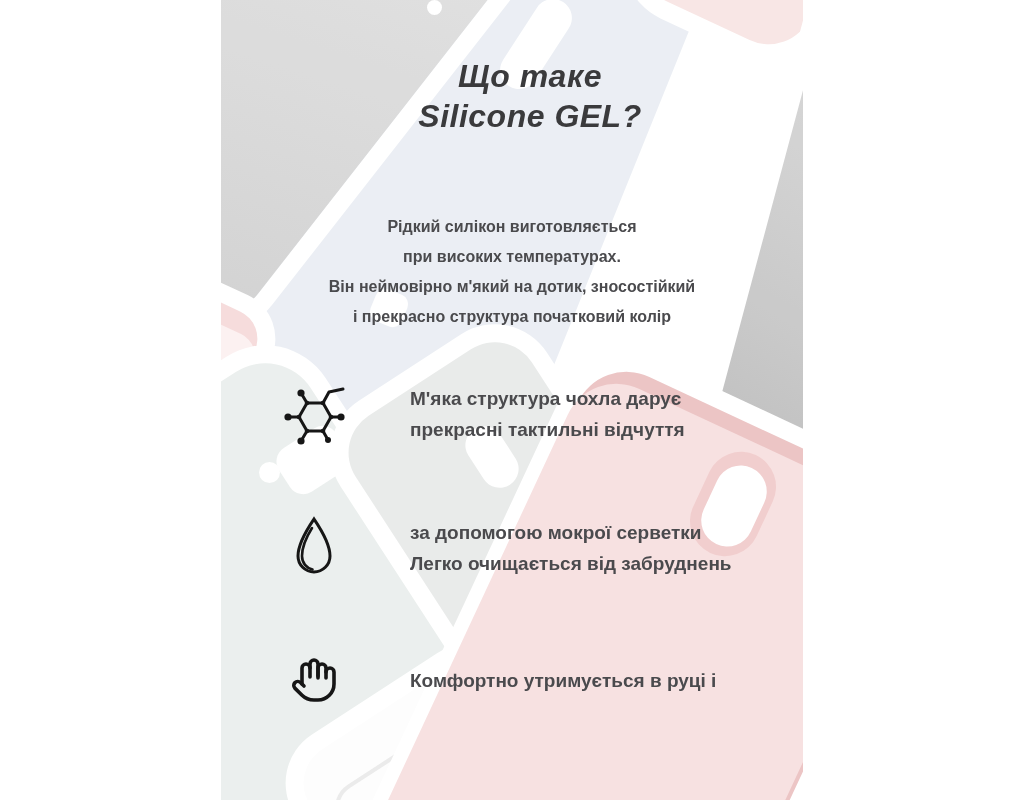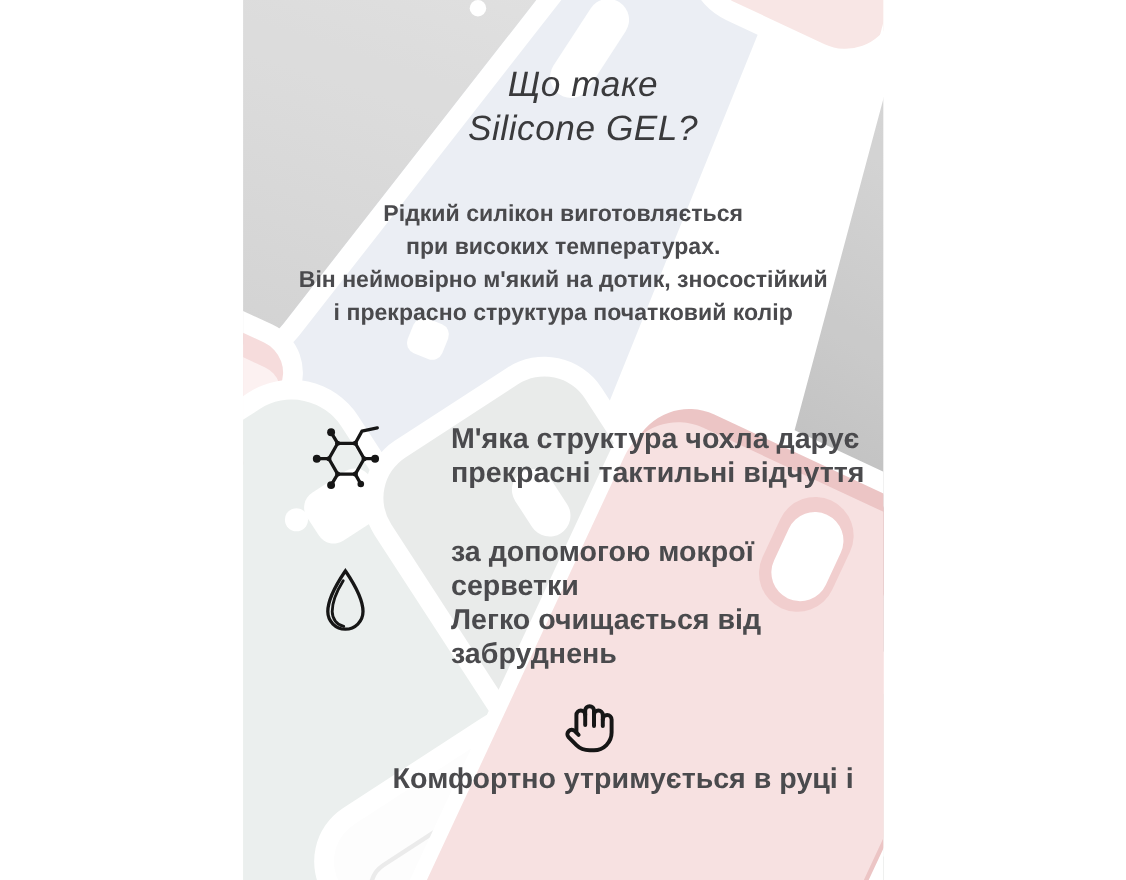--- a/index.html
+++ b/index.html
@@ -43,34 +43,34 @@
   .case-pink-body { left:230px; top:415px; width:360px; height:580px; border-radius:54px; transform:rotate(25deg); background:#f7dede; box-shadow:none; }
   .pink-pill-ring { left:477px; top:450px; width:70px; height:108px; border-radius:35px; transform:rotate(25deg); background:#f0c9c9; }
   .pink-pill      { left:487px; top:464px; width:52px; height:84px; border-radius:26px; transform:rotate(25deg); }
 
   .veil { position:absolute; inset:0; background:rgba(255,255,255,0.10); }
 
   
   .content { position:absolute; inset:0; z-index:2; }
 
   .title { position:absolute; top:56px; left:0; width:100%; text-align:center;
-           font-size:32px; line-height:40px; font-weight:400; font-style:italic;
+           font-size:32px; line-height:40px; font-weight:700; font-style:italic;
            letter-spacing:.5px; color:#3a3a3c;padding-left:36px; }
   .title .ln { display:block; }
 
-  .intro { position:absolute; top:180px; left:0; width:100%; text-align:center;
-           font-size:21px; line-height:30px; font-weight:600; color:#4a4a4d; }
+  .intro { position:absolute; top:212px; left:0; width:100%; text-align:center;
+           font-size:16px; line-height:30px; font-weight:600; color:#4a4a4d; }
   .intro .ln { display:block; }
 
   .feat { position:absolute; left:58px; right:10px; display:flex; align-items:center; }
   .feat-1 { top:374px; height:80px; }
   .feat-2 { top:512px; height:72px; }
-  .feat-3 { top:632px; height:68px;flex-direction:column; }
+  .feat-3 { top:646px; height:68px; }
   .feat .ic { width:70px; flex:none; display:flex; align-items:center; justify-content:center; }
-  .feat .tx { margin-left:61px; font-size:26px; line-height:31px; font-weight:600; color:#4a4a4d; }
+  .feat .tx { margin-left:61px; font-size:19px; line-height:31px; font-weight:600; color:#4a4a4d; }
   .feat .tx .ln { display:block; }
   svg { display:block; }
 </style>
 </head>
 <body>
 
 <div class="poster">
 
   <div class="bg">
     <div class="case case-blue"></div>

